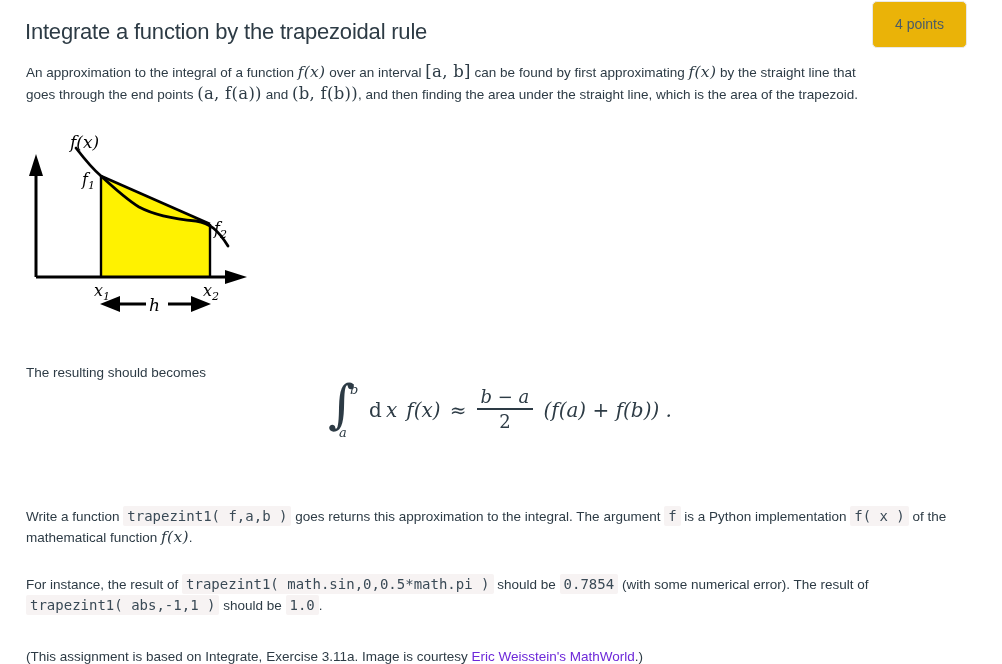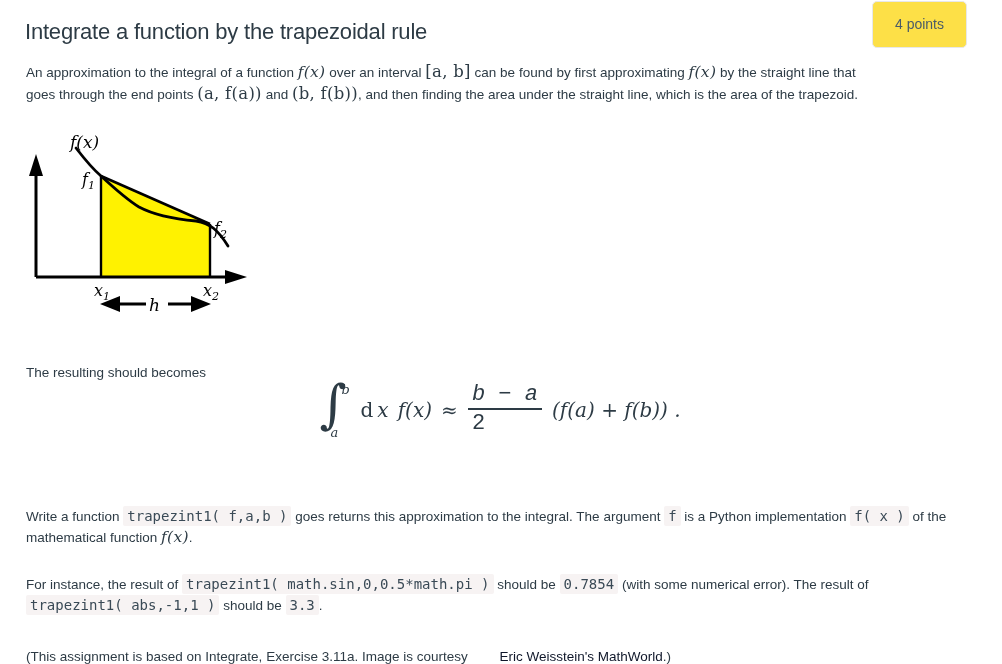--- a/index.html
+++ b/index.html
@@ -32,21 +32,21 @@
     white-space: nowrap;
   }
   .points-badge {
     position: absolute;
     left: 872px;
     top: 1px;
     width: 95px;
     height: 47px;
     border: 1px solid #e8e8e8;
     border-radius: 5px;
-    background: #fde047;
+    background: #eab308;
     box-sizing: border-box;
   }
   .points-badge .points-label {
     position: absolute;
     left: 0;
     right: 0;
     top: 14px;
     text-align: center;
     font-size: 14px;
     color: #4a5b68;
@@ -103,23 +103,22 @@
   code, .code {
     font-family: "DejaVu Sans Mono", "Liberation Mono", monospace;
     font-size: 14px;
     background: #f7f3f3;
     color: #3a4a56;
     padding: 2px 4px;
     border-radius: 2px;
     white-space: pre;
   }
   .link {
-    color: #0f172a;
+    color: #6d28d9;
     text-decoration: none;
-    margin-left: 28px;
   }
   
   .figure {
     position: absolute;
     left: 14px;
     top: 128px;
     width: 250px;
     height: 190px;
   }
   
@@ -172,26 +171,25 @@
     vertical-align: middle;
     font-size: 20px;
     padding: 0 2px;
   }
   .eq-seg.italic {
     font-style: italic;
   }
   .eq-frac {
     display: inline-block;
     vertical-align: middle;
-    text-align: left;
-    font-size: 22px;
+    text-align: center;
+    font-size: 18px;
     padding: 0 3px;
     position: relative;
     top: -1px;
-    font-family: Liberation Mono, monospace;
   }
   .eq-frac .num {
     display: block;
     font-style: italic;
     padding: 0 4px 1px 4px;
   }
   .eq-frac .bar {
     display: block;
     height: 1.5px;
     background: #2d3b45;
@@ -264,17 +262,17 @@
         <span class="num">b − a</span>
         <span class="bar"></span>
         <span class="den">2</span>
       </span>
       <span class="eq-seg italic">(f(a) + f(b)) .</span>
     </span>
   </div>
 
   <p class="body-text para-write"><span>Write a function </span><code>trapezint1( f,a,b )</code><span> goes returns this approximation to the integral. The argument </span><code>f</code><span> is a Python implementation </span><code>f( x )</code><span> of the mathematical function </span><span class="m">f(x)</span><span>.</span></p>
 
-  <p class="body-text para-instance"><span>For instance, the result of </span><code>trapezint1( math.sin,0,0.5*math.pi )</code><span> should be </span><code>0.7854</code><span> (with some numerical error). The result of </span><code>trapezint1( abs,-1,1 )</code><span> should be </span><code>3.3</code><span>.</span></p>
+  <p class="body-text para-instance"><span>For instance, the result of </span><code>trapezint1( math.sin,0,0.5*math.pi )</code><span> should be </span><code>0.7854</code><span> (with some numerical error). The result of </span><code>trapezint1( abs,-1,1 )</code><span> should be </span><code>1.0</code><span>.</span></p>
 
   <p class="body-text para-credit"><span>(This assignment is based on Integrate, Exercise 3.11a. Image is courtesy </span><a class="link" href="#">Eric Weisstein's MathWorld</a><span>.)</span></p>
 
 </div>
 
 </body></html>

